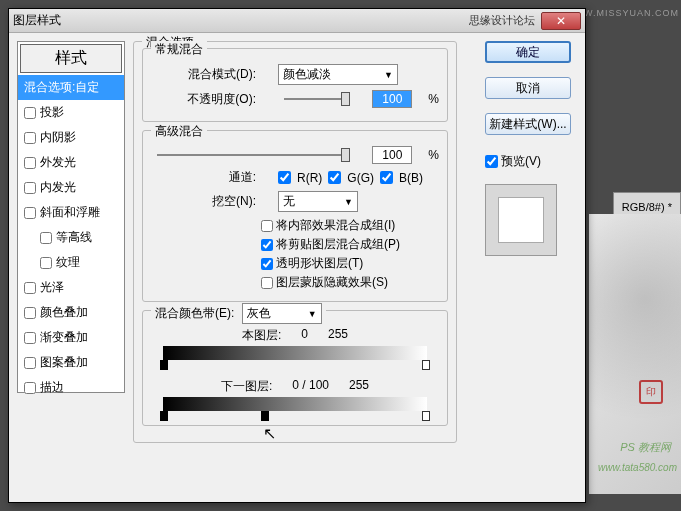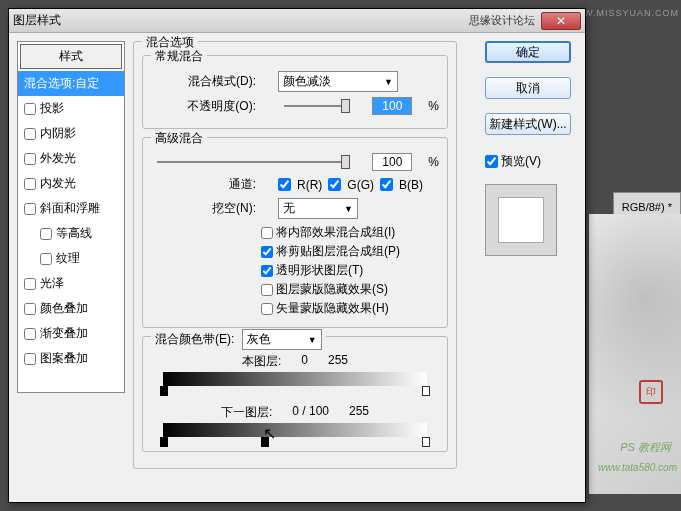--- a/index.html
+++ b/index.html
@@ -8,21 +8,21 @@
 .window { position: absolute; left: 8px; top: 8px; width: 578px; height: 495px; background: #f0f0f0; border: 1px solid #000; box-shadow: 2px 2px 8px rgba(0,0,0,0.4); }
 .titlebar { height: 24px; background: linear-gradient(#e8e8e8, #d0d0d0); border-bottom: 1px solid #aaa; display: flex; align-items: center; padding: 0 4px; font-size: 12px; }
 .titlebar-text { flex: 1; }
 .titlebar-right { font-size: 11px; color: #333; }
 .close-btn { width: 40px; height: 18px; background: linear-gradient(#e08080,#c04040); border: 1px solid #803030; border-radius: 2px; display: flex; align-items: center; justify-content: center; color: #fff; margin-left: 6px; }
 
 .content { display: flex; height: calc(100% - 24px); padding: 8px; gap: 8px; }
 
 .left-col { width: 108px; }
 .style-list-box { border: 1px solid #888; background: #fff; height: 352px; }
-.style-list-header { border: 1px solid #666; margin: 2px; padding: 3px 6px; font-size: 12px; text-align: center; background: #f0f0f0; }
+.style-list-header { border: 1px solid #666; margin: 2px; padding: 3px 6px; font-size: 16px; text-align: center; background: #f0f0f0; }
 .style-item { padding: 4px 6px; font-size: 12px; display: flex; align-items: center; gap: 4px; cursor: pointer; }
 .style-item.selected { background: #3399ff; color: #fff; }
 .style-item input[type=checkbox] { width: 12px; height: 12px; }
 .style-item.indent { padding-left: 22px; }
 
 .mid-col { flex: 1; font-size: 12px; }
 .group { border: 1px solid #bbb; border-radius: 3px; margin-bottom: 8px; padding: 10px 8px 8px 8px; position: relative; }
 .group-title { position: absolute; top: -8px; left: 8px; background: #f0f0f0; padding: 0 4px; font-size: 12px; }
 .row { display: flex; align-items: center; margin: 5px 0; gap: 16px; }
 .label-r { width: 105px; text-align: right; margin-right: 6px; }
@@ -124,26 +124,30 @@
               <span>颜色叠加</span>
             </div>
             <div class="style-item">
               <input type="checkbox" style="">
               <span>渐变叠加</span>
             </div>
             <div class="style-item">
               <input type="checkbox" style="">
               <span>图案叠加</span>
             </div>
+            <div class="style-item">
+              <input type="checkbox" style="">
+              <span>描边</span>
+            </div>
           </div>
       </div>
     </div>
 
     <div class="mid-col">
-      <div class="group" style="padding-top:13px;">
+      <div class="group" style="padding-top:6px;">
         <div class="group-title">混合选项</div>
 
         <div class="group">
           <div class="group-title">常规混合</div>
           <div class="row">
             <span class="label-r">混合模式(D):</span>
             <div class="select" style="width:120px;">
               <span>颜色减淡</span>
               <span class="arrow">▼</span>
             </div>
@@ -194,24 +198,20 @@
                 <input type="checkbox" checked="" style="">
                 <span>将剪贴图层混合成组(P)</span>
               </div>
               <div class="chk-row">
                 <input type="checkbox" checked="" style="">
                 <span>透明形状图层(T)</span>
               </div>
               <div class="chk-row">
                 <input type="checkbox" style="">
                 <span>图层蒙版隐藏效果(S)</span>
-              </div>
-              <div class="chk-row">
-                <input type="checkbox" style="">
-                <span>矢量蒙版隐藏效果(H)</span>
               </div>
             </div>
         </div>
 
         <div class="group">
           <div class="group-title">
             <span>混合颜色带(E):</span>
             <span class="select" style="width:54px; display:inline-flex; margin-left:4px;">
               <span>灰色</span>
               <span class="arrow">▼</span>

